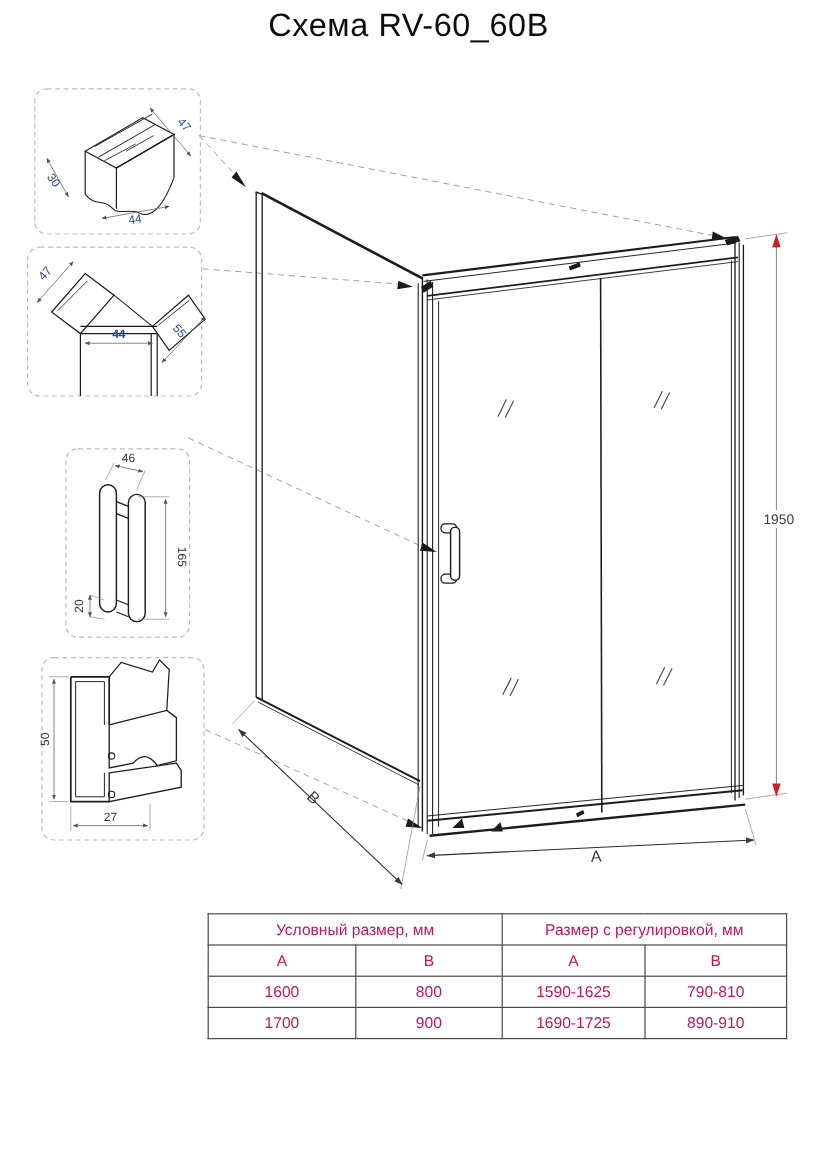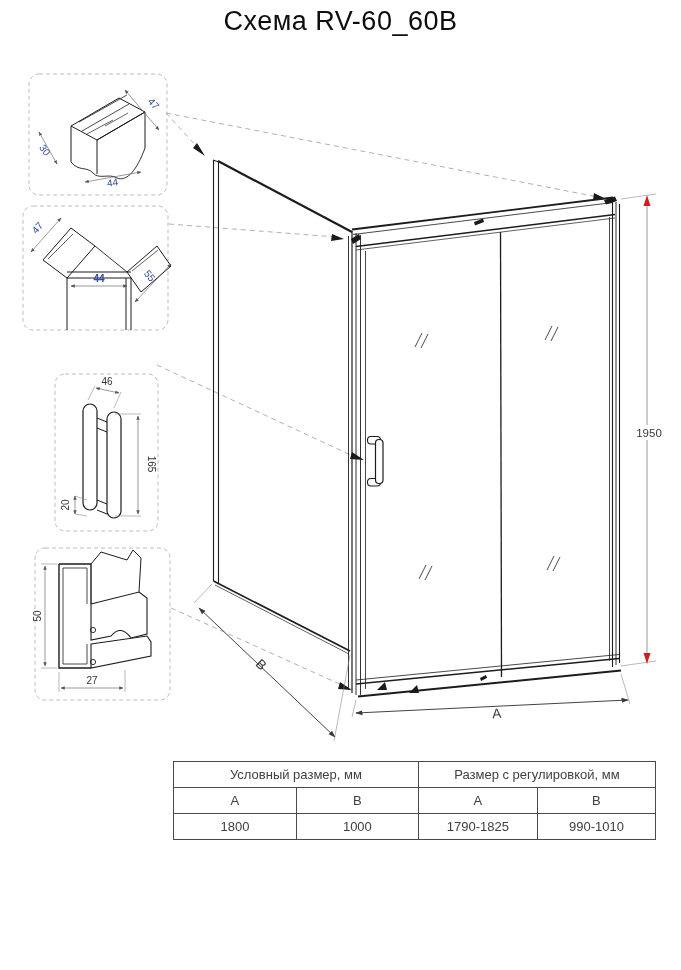--- a/index.html
+++ b/index.html
@@ -16,21 +16,21 @@
   .leader{stroke:#9c9c9c;stroke-width:.8;stroke-dasharray:5 4;fill:none;}
   .callout{stroke:#bdbdbd;stroke-width:1;stroke-dasharray:4 3;fill:none;}
   .dim-blue{fill:#2c4b9b;font-size:10px;}
   .dim-dark{fill:#333333;font-size:10px;}
   .dim-main{fill:#3c3c3c;font-size:11.5px;}
   .ab{fill:#3c3c3c;font-size:13.5px;}
   .redfill{fill:#cc2020;}
   .blackfill{fill:#1a1a1a;}
   
   .size-table{position:absolute;left:173px;top:761px;width:483px;border-collapse:collapse;
-              font-size:13px;color:#404040;}
+              font-size:13px;color:#be185d;}
   .size-table td,.size-table th{border:1px solid #4a4a4a;text-align:center;
               font-weight:normal;height:25px;padding:0;}
 </style>
 </head>
 <body>
 
 <div class="page">
 
   <div class="title">Схема RV-60_60B</div>
 
@@ -236,21 +236,27 @@
       <th colspan="2">Условный размер, мм</th>
       <th colspan="2">Размер с регулировкой, мм</th>
     </tr>
     <tr>
       <th style="width:25.5%">A</th>
       <th style="width:25.3%">B</th>
       <th style="width:24.7%">A</th>
       <th style="width:24.5%">B</th>
     </tr>
     <tr>
-      <td>1800</td>
-      <td>1000</td>
-      <td>1790-1825</td>
-      <td>990-1010</td>
+      <td>1600</td>
+      <td>800</td>
+      <td>1590-1625</td>
+      <td>790-810</td>
+    </tr>
+    <tr>
+      <td>1700</td>
+      <td>900</td>
+      <td>1690-1725</td>
+      <td>890-910</td>
     </tr>
   </tbody>
     </table>
 
 </div>
 
 </body></html>

